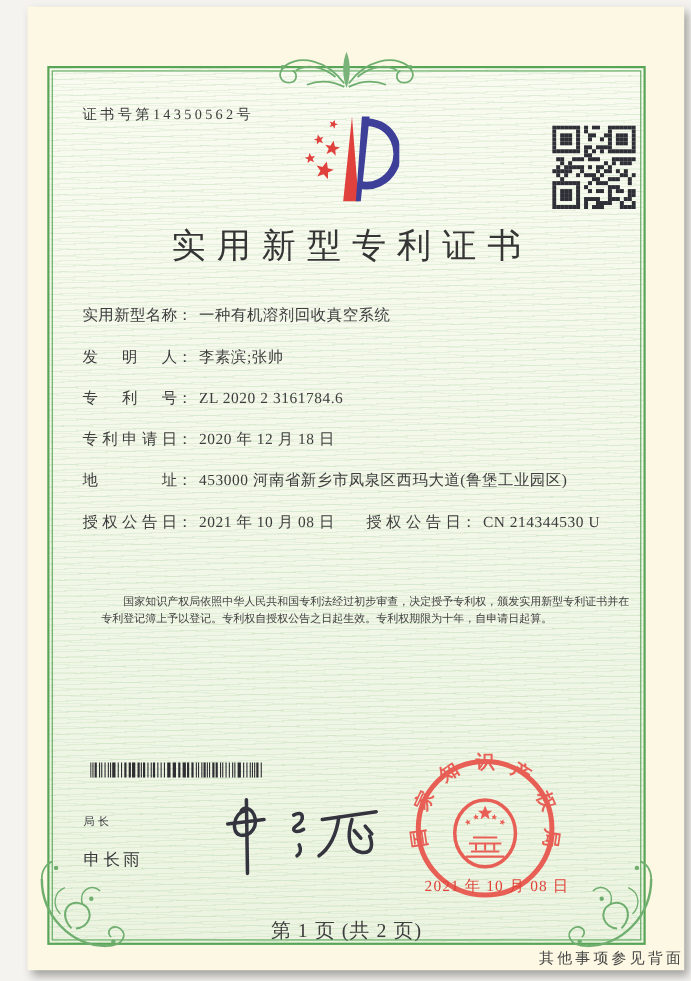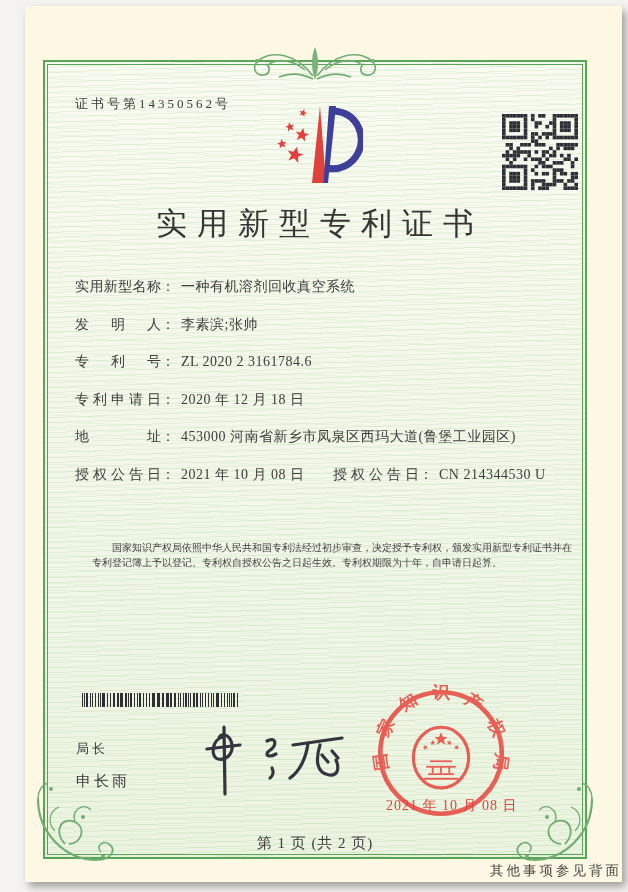--- a/index.html
+++ b/index.html
@@ -29,26 +29,26 @@
   .frow{height:21px;margin-bottom:16.5px;white-space:nowrap;}
   .flabel{display:inline-block;width:86px;text-align:justify;text-align-last:justify;vertical-align:top;}
   .fcolon{display:inline-block;margin-right:6px;}
   .fval{letter-spacing:.5px;}
   .grant-left{display:inline-block;width:258px;}
   .paras{position:absolute;left:30px;top:478px;width:480px;font-size:10px;line-height:15px;
          color:#3f3f3f;text-align:justify;margin-left:17px;}
   .paras p{margin:0;text-indent:2em;}
   .paras p + p{margin-top:3px;}
   .barcode{position:absolute;left:37px;top:631px;width:160px;height:14px;}
-  .signer-title{position:absolute;left:31px;top:678px;font-size:13px;letter-spacing:3px;color:#38383c;font-family:Liberation Mono, monospace;}
+  .signer-title{position:absolute;left:31px;top:678px;font-size:10px;letter-spacing:3px;color:#38383c;font-family:Liberation Mono, monospace;}
   .signer-name{position:absolute;left:31px;top:710px;font-size:15px;letter-spacing:3px;color:#38383c;}
   .signature{position:absolute;left:150px;top:660px;width:150px;height:78px;}
   .seal{position:absolute;left:327px;top:622px;width:138px;height:138px;opacity:.93;}
   .seal-date{position:absolute;left:341px;top:735px;font-size:14px;letter-spacing:1px;color:#e0433a;white-space:nowrap;}
-  .page-info{position:absolute;left:0;right:0;top:772px;text-align:center;font-size:15px;
+  .page-info{position:absolute;left:0;right:0;top:772px;text-align:center;font-size:18px;
          letter-spacing:1px;color:#3d3d3d;}
   .footer-note{position:absolute;left:0;right:0;top:856px;text-align:right;font-size:13.5px;
          letter-spacing:3px;color:#464646;}
 </style>
 </head>
 <body>
 
 <div class="scan">
   <div class="paper">
     <div class="ghost-ring"></div>

